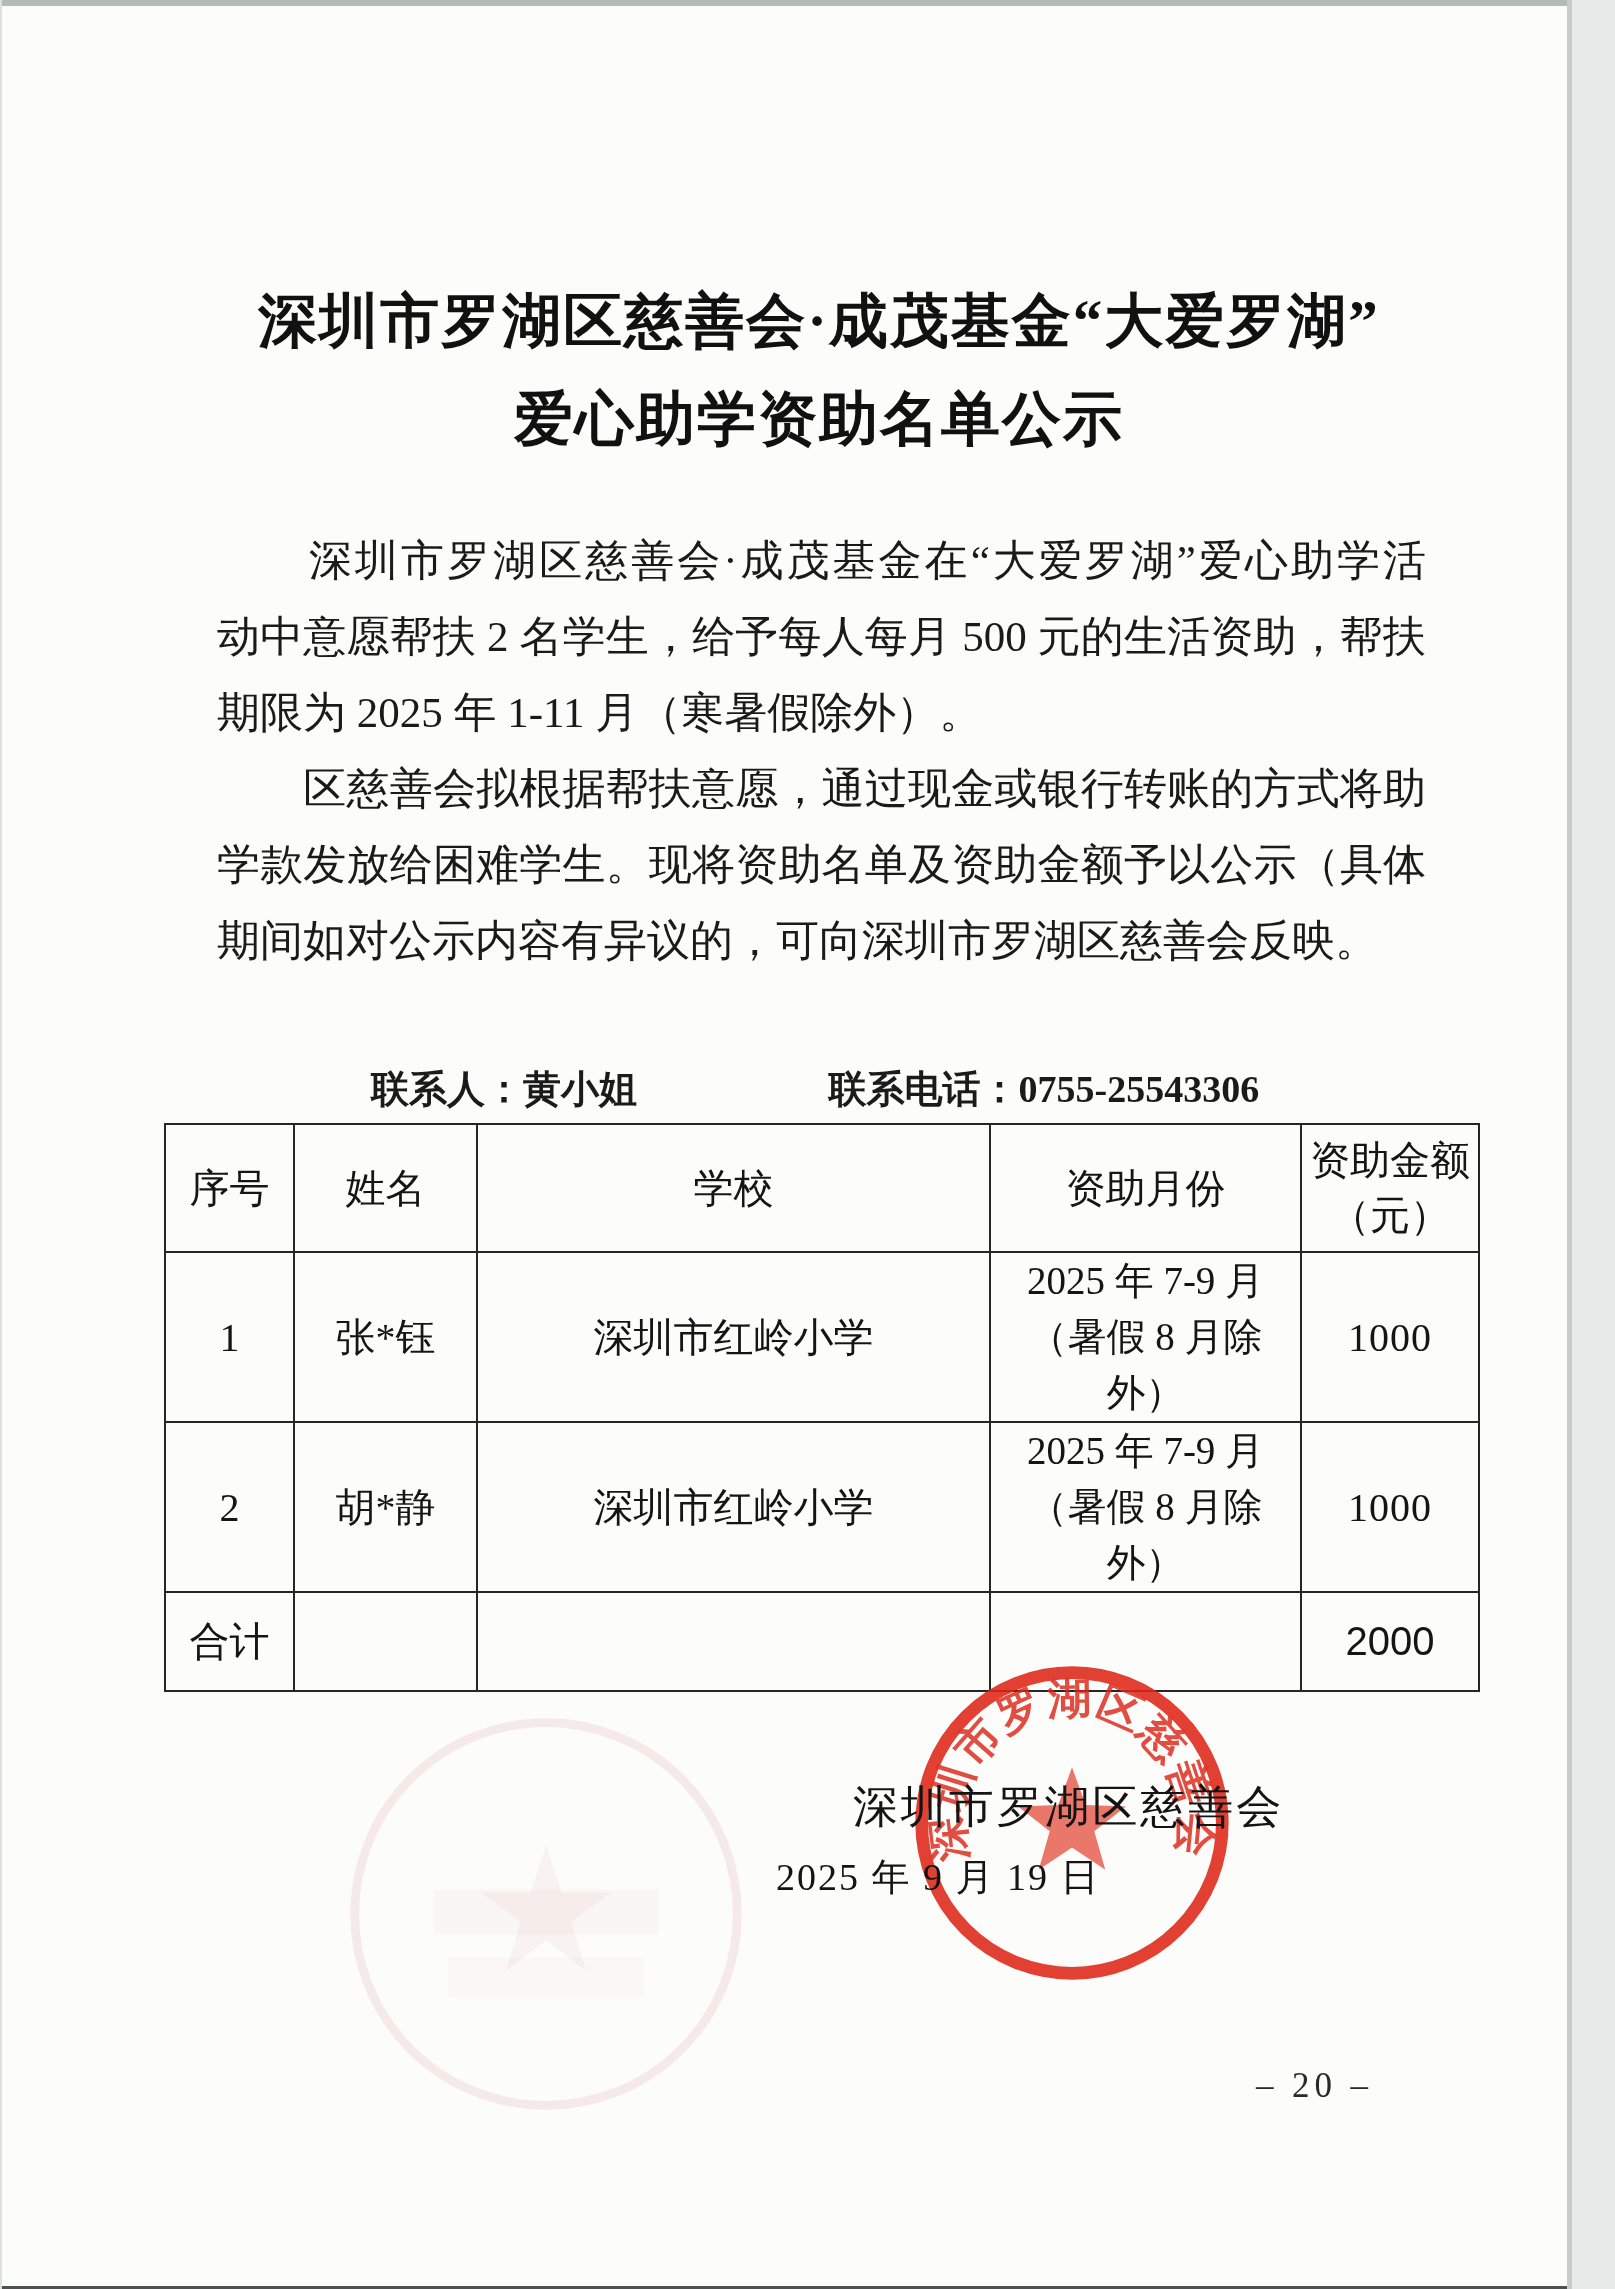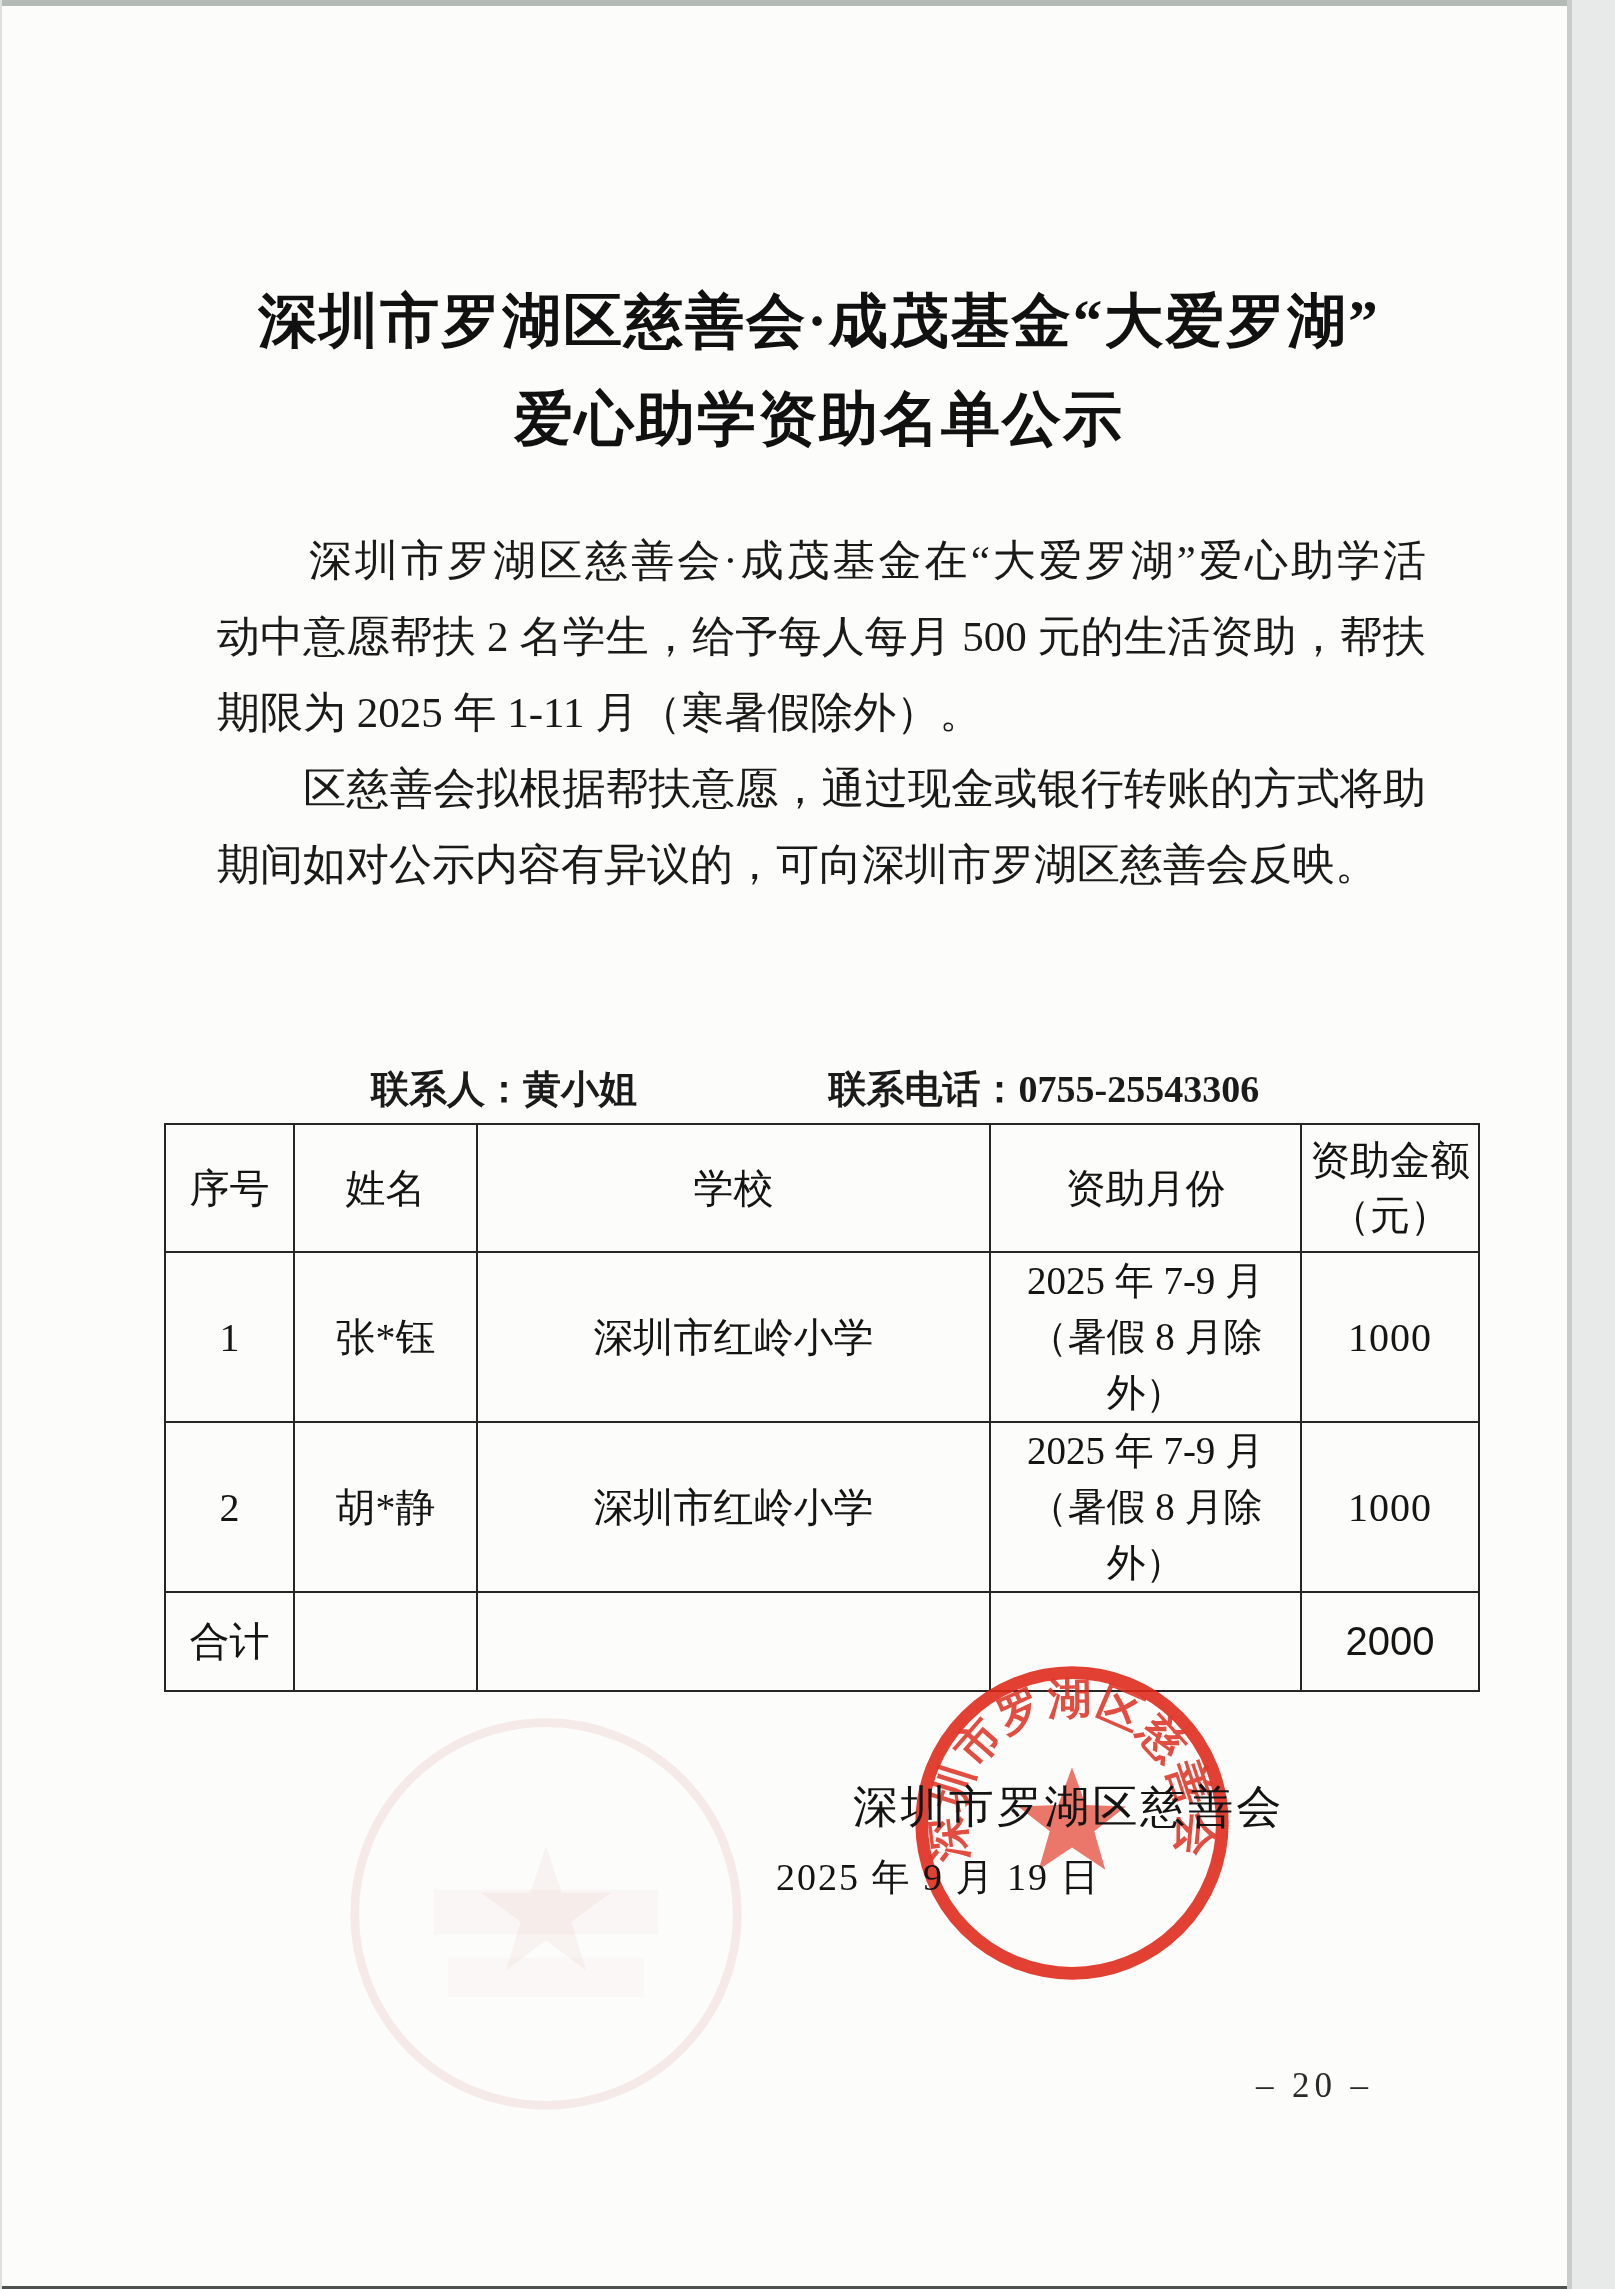--- a/index.html
+++ b/index.html
@@ -90,20 +90,21 @@
   <div class="title-block">
     <div>深圳市罗湖区慈善会·成茂基金“大爱罗湖”</div>
     <div>爱心助学资助名单公示</div>
   </div>
 
   <div class="body-block">
     <div class="bline">　　深圳市罗湖区慈善会·成茂基金在“大爱罗湖”爱心助学活</div>
     <div class="bline">动中意愿帮扶 2 名学生，给予每人每月 500 元的生活资助，帮扶</div>
     <div class="bline last">期限为 2025 年 1-11 月（寒暑假除外）。</div>
     <div class="bline">　　区慈善会拟根据帮扶意愿，通过现金或银行转账的方式将助</div>
+    <div class="bline">学款发放给困难学生。现将资助名单及资助金额予以公示（具体</div>
     <div class="bline last">期间如对公示内容有异议的，可向深圳市罗湖区慈善会反映。</div>
   </div>
 
   <div class="contact-line">
     <span class="contact-person">联系人：黄小姐</span>
     <span class="contact-phone">联系电话：0755-25543306</span>
   </div>
 
   <table class="aid">
     <colgroup>

